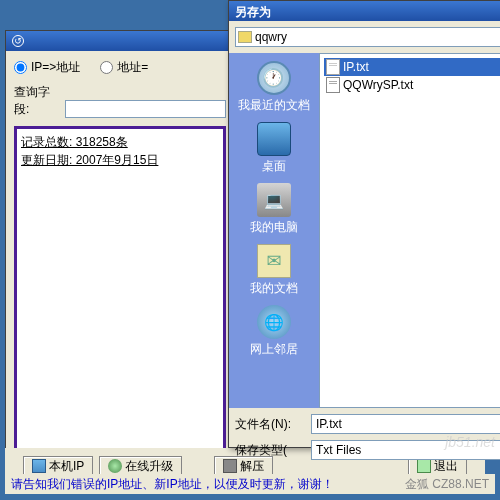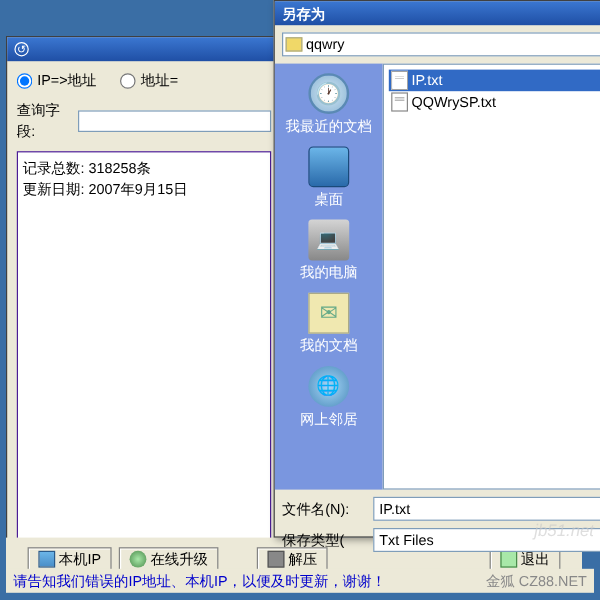--- a/index.html
+++ b/index.html
@@ -5,23 +5,23 @@
 * { box-sizing: border-box; margin: 0; padding: 0; font-family: "SimSun", "宋体", sans-serif; font-size: 12px; }
 body { background: #3a6ea5; width: 500px; height: 500px; position: relative; overflow: hidden; }
 
 .main-window { position: absolute; left: 5px; top: 30px; width: 230px; height: 450px; background: #ece9d8; border: 1px solid #404040; }
 .main-title { background: linear-gradient(#3b77d1, #1f4fa5); color: #fff; padding: 3px 6px; height: 20px; display: flex; align-items: center; gap: 4px; }
 .main-title .icon-circle { width: 12px; height: 12px; border: 1px solid #fff; border-radius: 50%; display: flex; align-items: center; justify-content: center; font-size: 9px; }
 .main-title .icon-circle::before { content: "↺"; }
 .main-body { padding: 8px; }
 .radio-row { display: flex; gap: 20px; margin-bottom: 8px; align-items: center; }
 .radio-row label { display: flex; align-items: center; gap: 4px; }
-.query-row { display: flex; align-items: center; gap: 4px; margin-bottom: 8px; }
+.query-row { display: flex; align-items: flex-end; gap: 4px; margin-bottom: 8px; }
 .query-row input { flex: 1; border: 1px solid #7f9db9; height: 18px; padding: 0 2px; background: #fff; }
-.text-area { background: #fff; border: 1px solid #4c1d95; padding: 4px; height: 330px; line-height: 1.5; }
+.text-area { background: #fff; border: 3px solid #4c1d95; padding: 4px; height: 330px; line-height: 1.5; text-decoration: underline; }
 .text-area div { white-space: nowrap; }
 
 .button-bar { position: absolute; left: 5px; top: 448px; width: 480px; height: 26px; background: #ece9d8; display: flex; align-items: center; padding: 18px; gap: 6px; }
 .btn { border: 1px solid #848484; background: #ece9d8; padding: 2px 8px; height: 20px; display: flex; align-items: center; gap: 3px; box-shadow: inset 1px 1px 0 #fff; cursor: pointer; }
 .btn-icon { width: 14px; height: 14px; display: inline-block; }
 .icon-pc { background: linear-gradient(#6bb5e8, #4a8fc8); border: 1px solid #2a5a8a; }
 .icon-globe { background: radial-gradient(#a8e8a8, #4a8a4a); border-radius: 50%; }
 .icon-disk { background: #888; border: 1px solid #555; }
 .icon-exit { background: #a8e8a8; border: 1px solid #4a8a4a; }
 
@@ -115,21 +115,21 @@
     <span>解压</span>
   </div>
   <div style="flex:1"></div>
   <div class="btn">
     <span class="btn-icon icon-exit"></span>
     <span>退出</span>
   </div>
 </div>
 
 <div class="status-bar">
-  <span>请告知我们错误的IP地址、本机IP，以便及时更新，谢谢！</span>
+  <span>请告知我们错误的IP地址、新IP地址，以便及时更新，谢谢！</span>
   <span class="gold">金狐 CZ88.NET</span>
 </div>
 
 <div class="save-dialog">
   <div class="save-title">另存为</div>
   <div class="save-top-row">
     <div class="combo">
       <span class="folder-icon"></span>
       <span>qqwry</span>
     </div>

